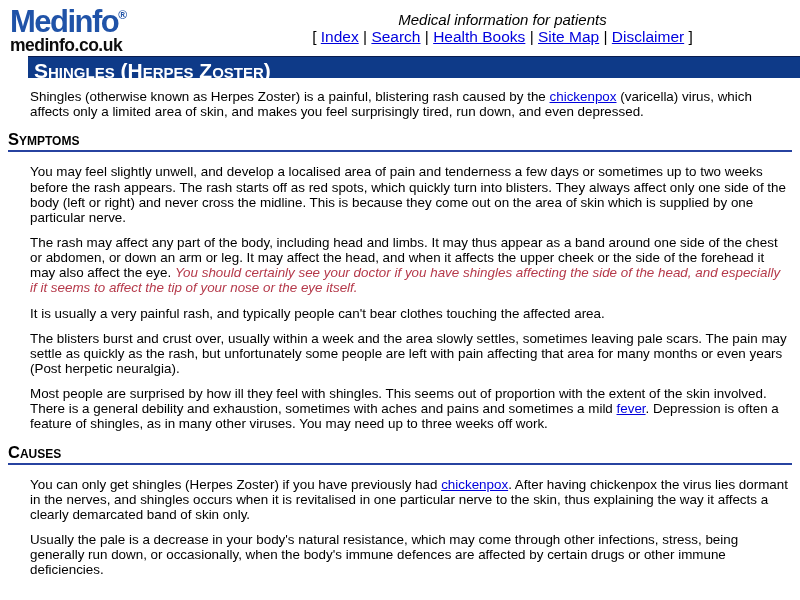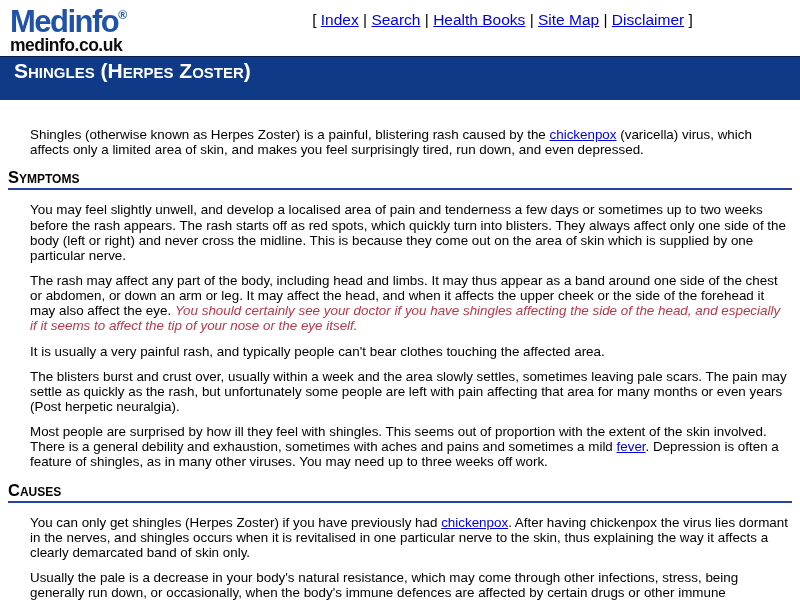--- a/index.html
+++ b/index.html
@@ -16,42 +16,43 @@
   .logo-title { font-size: 31px; font-weight: bold; color: #2053a8; letter-spacing: -1.5px; white-space: nowrap; }
   .logo-title .reg { font-size: 12px; letter-spacing: 0; position: relative; top: -13px; }
   .logo-domain { font-size: 17.5px; font-weight: bold; color: #0d0d0d; letter-spacing: -0.5px; margin-top: 0px; }
   .header-right { flex: 1; text-align: center; padding-top: 5px; }
   .tagline { font-size: 15px; font-style: italic; color: #000; }
   .nav-line { font-size: 15.5px; color: #000; }
   .nav-line a { color: #0000dd; text-decoration: underline; cursor: pointer; }
 
   
   .title-bar {
-    height: 44px; background: #0e3a88; border-top: 1px solid #0a1c4e;
+    height: 22px; background: #0e3a88; border-top: 1px solid #0a1c4e;
     color: #ffffff; font-weight: bold; font-variant: small-caps;
-    font-size: 21px; line-height: 28px; padding-left: 14px;
+    font-size: 21px; line-height: 28px; padding-left: 6px; margin-left: 28px;
   }
 
   
-  .content { padding: 27px 8px 0 8px; font-size: 13.4px; line-height: 1.13; }
+  .content { padding: 11px 8px 0 8px; font-size: 13.4px; line-height: 1.13; }
   .para { margin: 0 2px 10px 22px; }
   .heading { font-size: 16.5px; font-weight: bold; font-variant: small-caps; line-height: 1.1; margin: 11px 0 2px 0; }
   .rule { border: 0; border-top: 2px solid #2743a0; margin: 0 0 12px 0; }
   a.inline { color: #0000dd; text-decoration: underline; cursor: pointer; }
   .alert { color: #b5394a; font-style: italic; }
 </style>
 </head>
 <body>
 
 <div class="header">
   <div class="logo-block">
     <div class="logo-title"><span>Medinfo</span><span class="reg">®</span></div>
     <div class="logo-domain">medinfo.co.uk</div>
   </div>
   <div class="header-right">
+    <div class="tagline">Medical information for patients</div>
     <div class="nav-line">
       <span>[</span>
       <a href="#">Index</a>
       <span>|</span>
       <a href="#">Search</a>
       <span>|</span>
       <a href="#">Health Books</a>
       <span>|</span>
       <a href="#">Site Map</a>
       <span>|</span>

